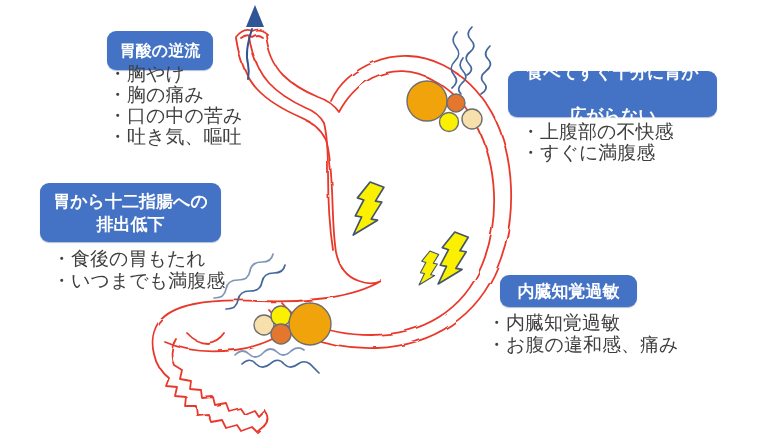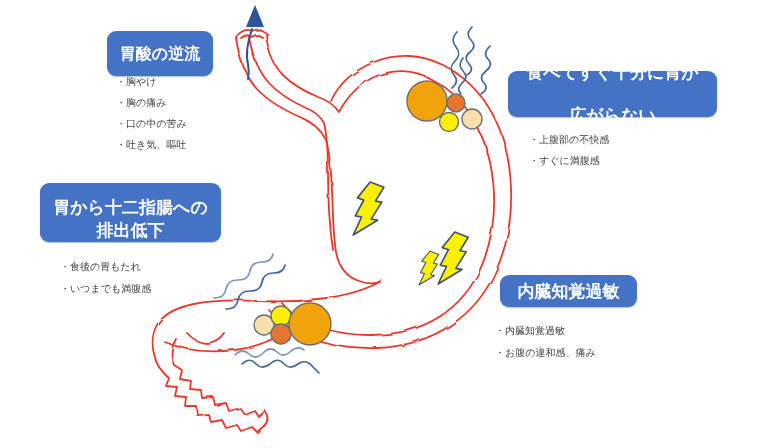--- a/index.html
+++ b/index.html
@@ -27,27 +27,27 @@
   
   .box{
     position:absolute;
     background:var(--box-fill);
     color:var(--box-text);
     border-radius:9px;
     display:flex;flex-direction:column;align-items:center;justify-content:center;
     font-weight:bold;font-size:17px;line-height:23px;text-align:center;
     box-shadow:0 1px 1px rgba(40,70,140,.35);
   }
-  .l1-box{left:107px;top:31px;width:106px;height:45px;font-size:16px;}
+  .l1-box{left:107px;top:31px;width:106px;height:39px;font-size:16px;}
   .l2-box{left:508px;top:71px;width:209px;height:46px;gap:20px;}
-  .l3-box{left:40px;top:183px;width:181px;height:59px;justify-content:flex-end;}
+  .l3-box{left:40px;top:183px;width:181px;height:59px;}
   .l4-box{left:500px;top:275px;width:137px;height:32px;}
   .bullets{
-    position:absolute;margin:8px;padding:0;list-style:none;
-    color:var(--bullet-text);font-size:10px;line-height:21px;
+    position:absolute;margin:0;padding:0;list-style:none;
+    color:var(--bullet-text);font-size:19px;line-height:21px;
     white-space:nowrap;
   }
   .b1{left:108px;top:63px;}
   .b2{left:521px;top:121px;}
   .b3{left:52px;top:248px;line-height:22px;}
   .b4{left:487px;top:312px;line-height:22px;}
 </style>
 </head>
 <body>
 

